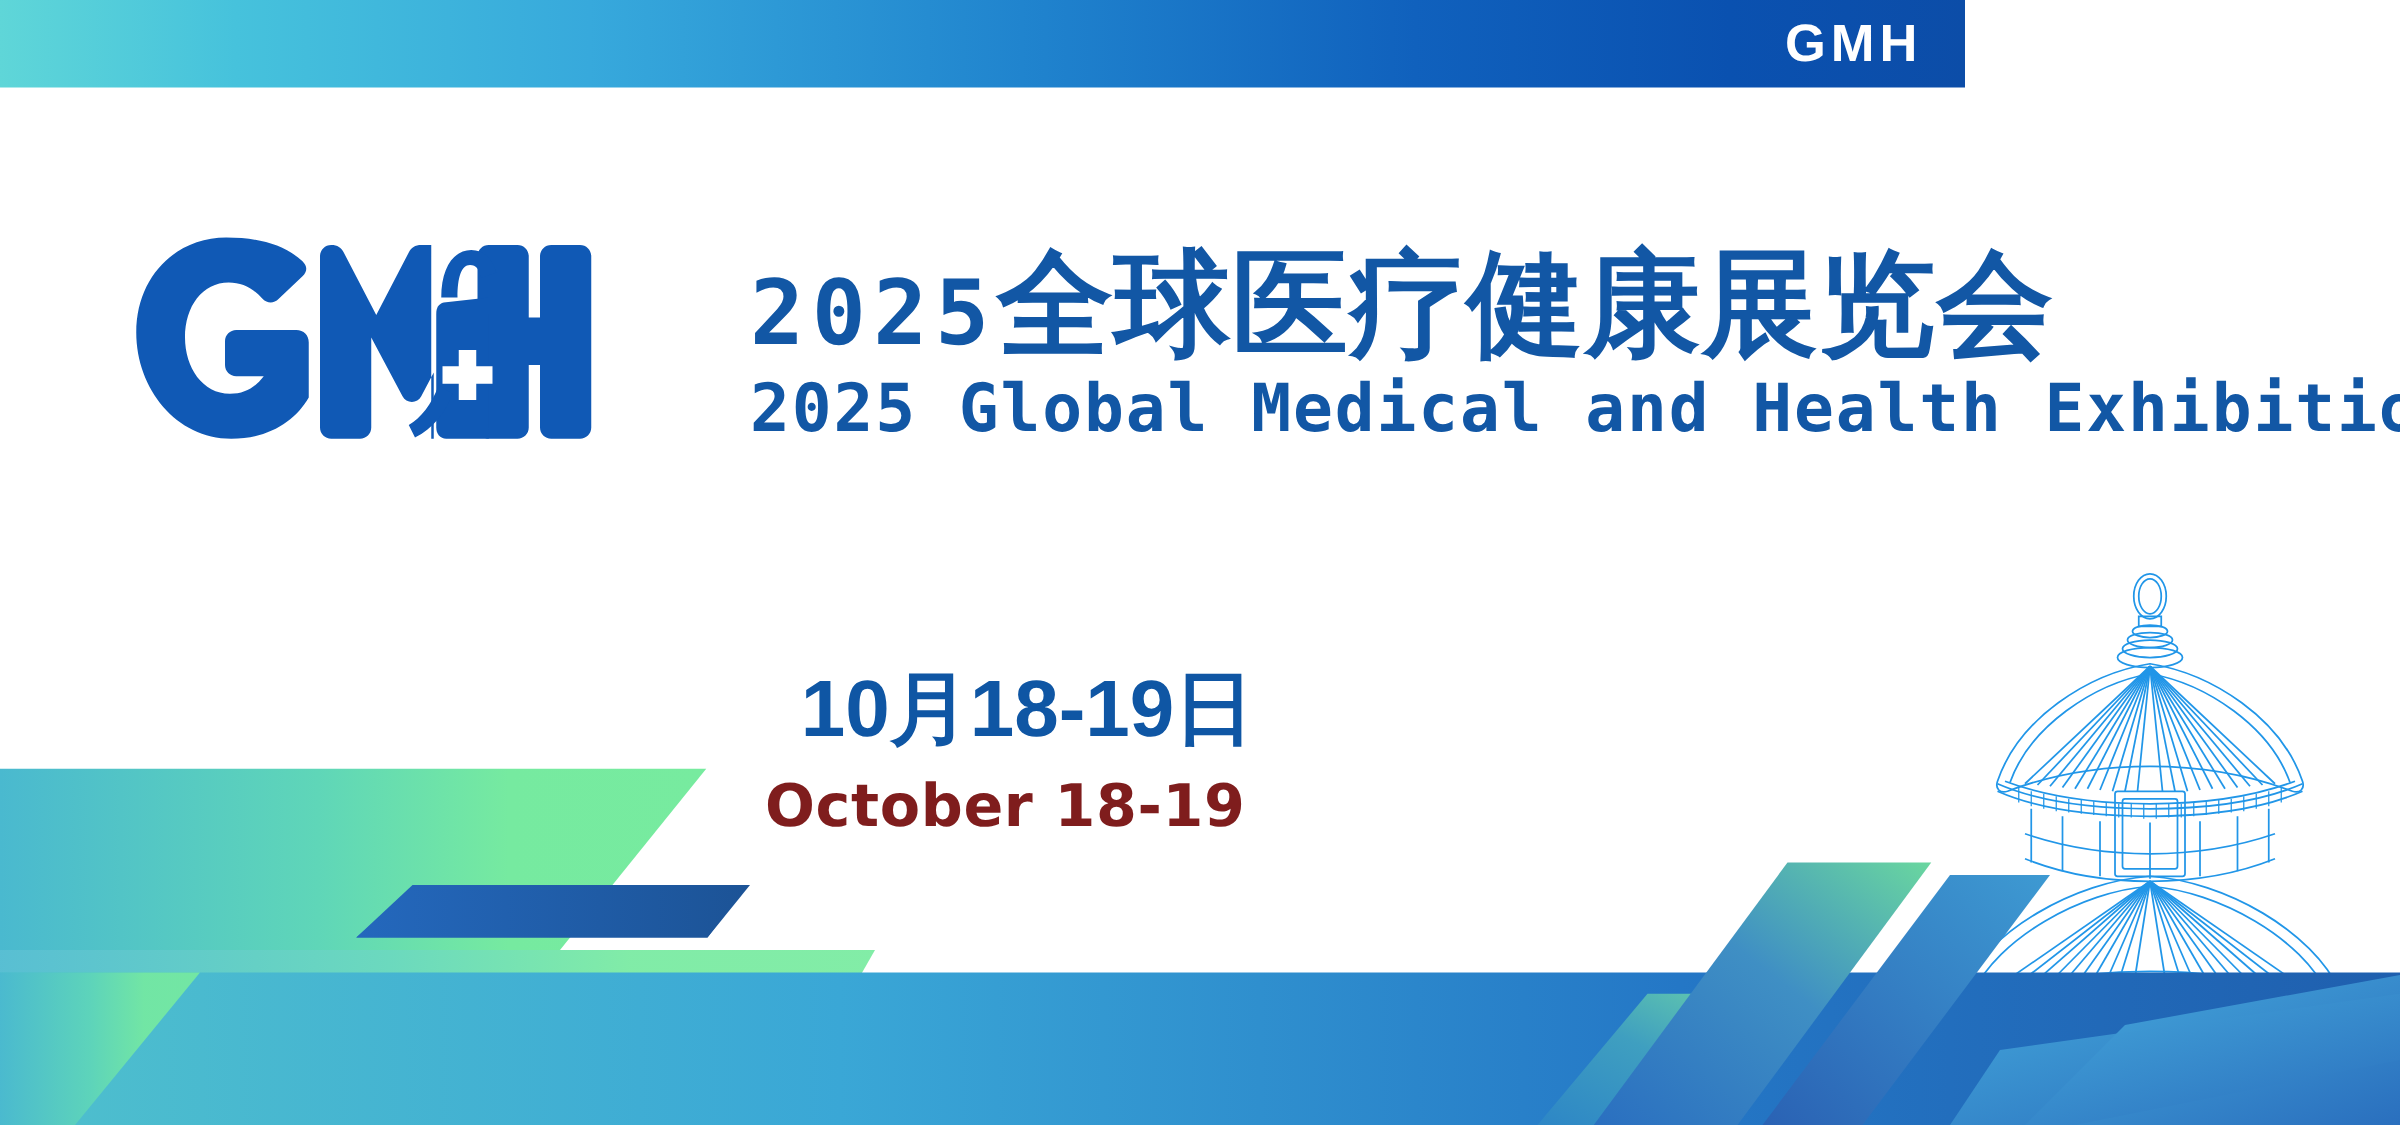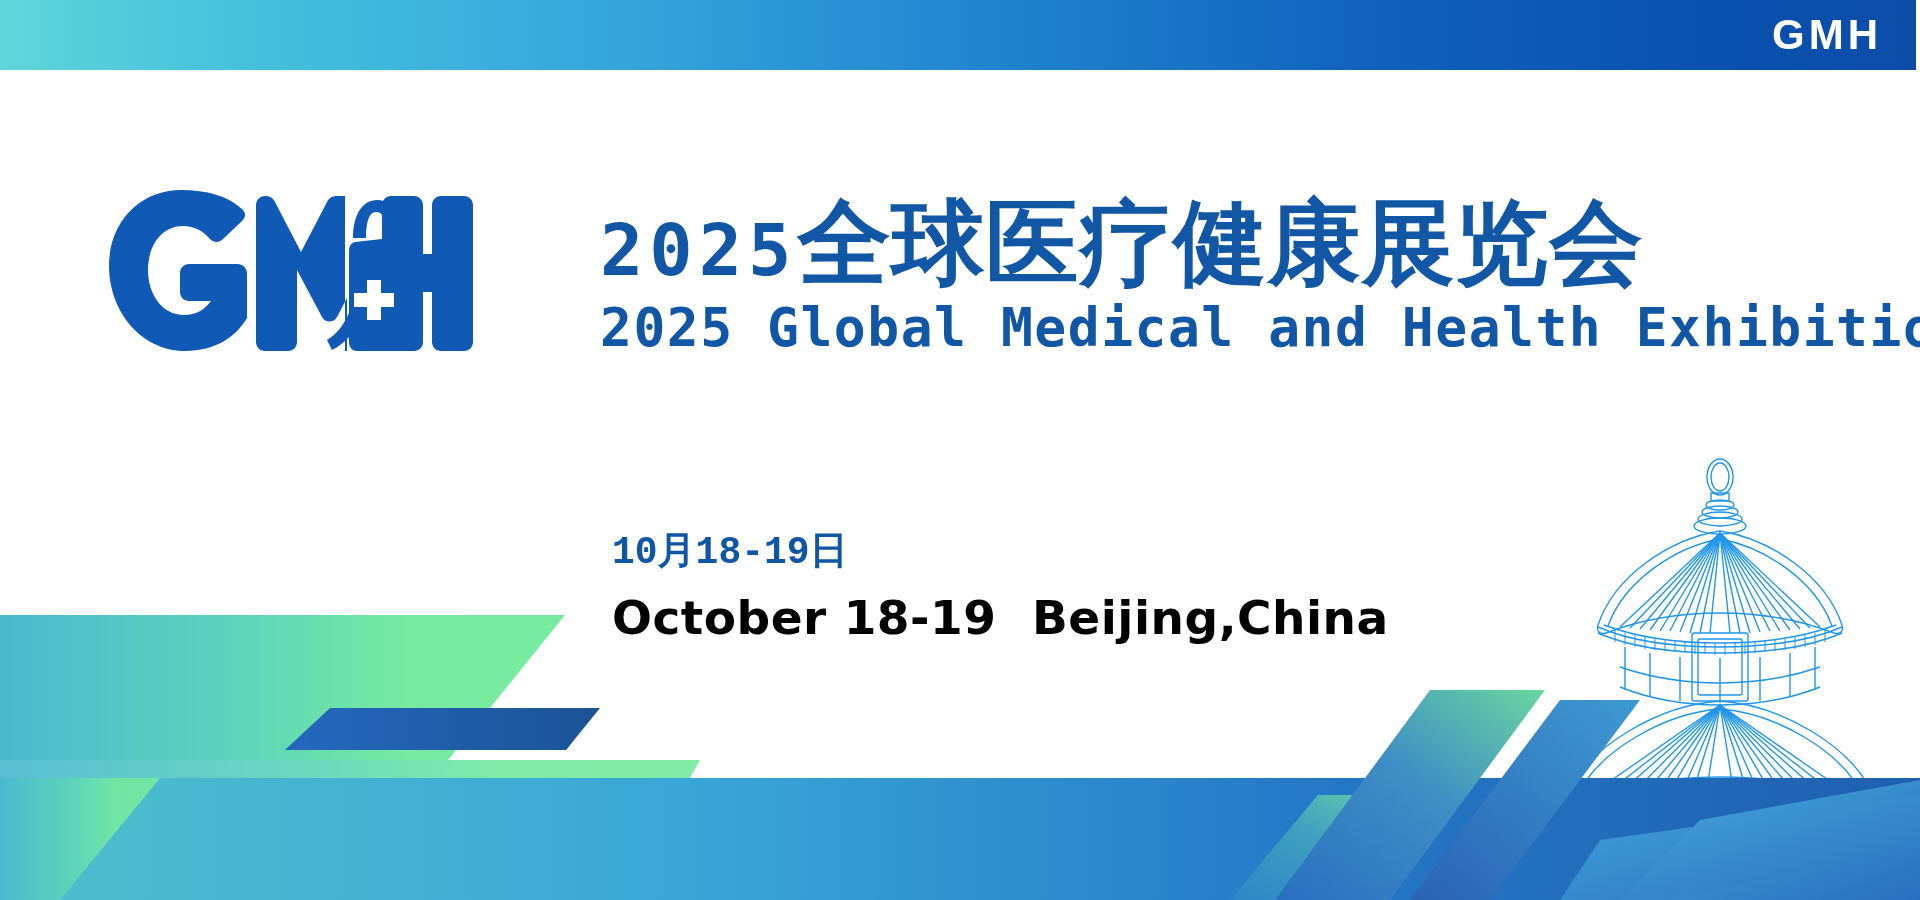--- a/index.html
+++ b/index.html
@@ -15,21 +15,21 @@
     width: 1920px;
     height: 900px;
     overflow: hidden;
     background: #ffffff;
   }
 
   
   .topbar {
     position: absolute;
     left: 0; top: 0;
-    width: 1916px;
+    width: 1572px;
     height: 70px;
     background: linear-gradient(90deg,
         #5fd6d8 0%,
         #46c2dc 12%,
         #37a9dc 30%,
         #2084ce 52%,
         #1061bd 72%,
         #0a51b0 88%,
         #0c4da8 100%);
   }
@@ -99,28 +99,29 @@
     align-items: baseline;
   }
   .info-row + .info-row { margin-top: 18px; }
   .info-col-date {
     width: 420px;
     flex: 0 0 420px;
   }
   .info-col-place { flex: 0 0 auto; }
   .info-cn {
     color: #0f56a4;
-    font-size: 38px;
+    font-size: 64px;
     font-weight: bold;
     line-height: 1.1;
     white-space: nowrap;
-    font-family: Liberation Mono, monospace;
+    font-family: Liberation Sans, sans-serif;
+    text-align: center;
   }
   .info-en {
-    color: #000000;
+    color: #7f1d1d;
     font-size: 47px;
     font-weight: bold;
     line-height: 1.1;
     letter-spacing: 0.5px;
     white-space: nowrap;
     font-family: "DejaVu Sans", "Liberation Sans", sans-serif;
   }
 
   
   .temple {
@@ -176,23 +177,20 @@
 
   <div class="info">
     <div class="info-row">
       <div class="info-col-date">
         <div class="info-cn">10月18-19日</div>
       </div>
     </div>
     <div class="info-row">
       <div class="info-col-date">
         <div class="info-en">October 18-19</div>
-      </div>
-      <div class="info-col-place">
-        <div class="info-en">Beijing,China</div>
       </div>
     </div>
   </div>
 
   <div class="temple">
     <svg viewBox="0 0 400 445" xmlns="http://www.w3.org/2000/svg" aria-hidden="true">
       <g stroke="#2196e8" fill="none" stroke-width="1.4">
 
         <ellipse cx="200" cy="22" rx="13" ry="18"></ellipse>
         <ellipse cx="200" cy="22" rx="9" ry="14"></ellipse>

